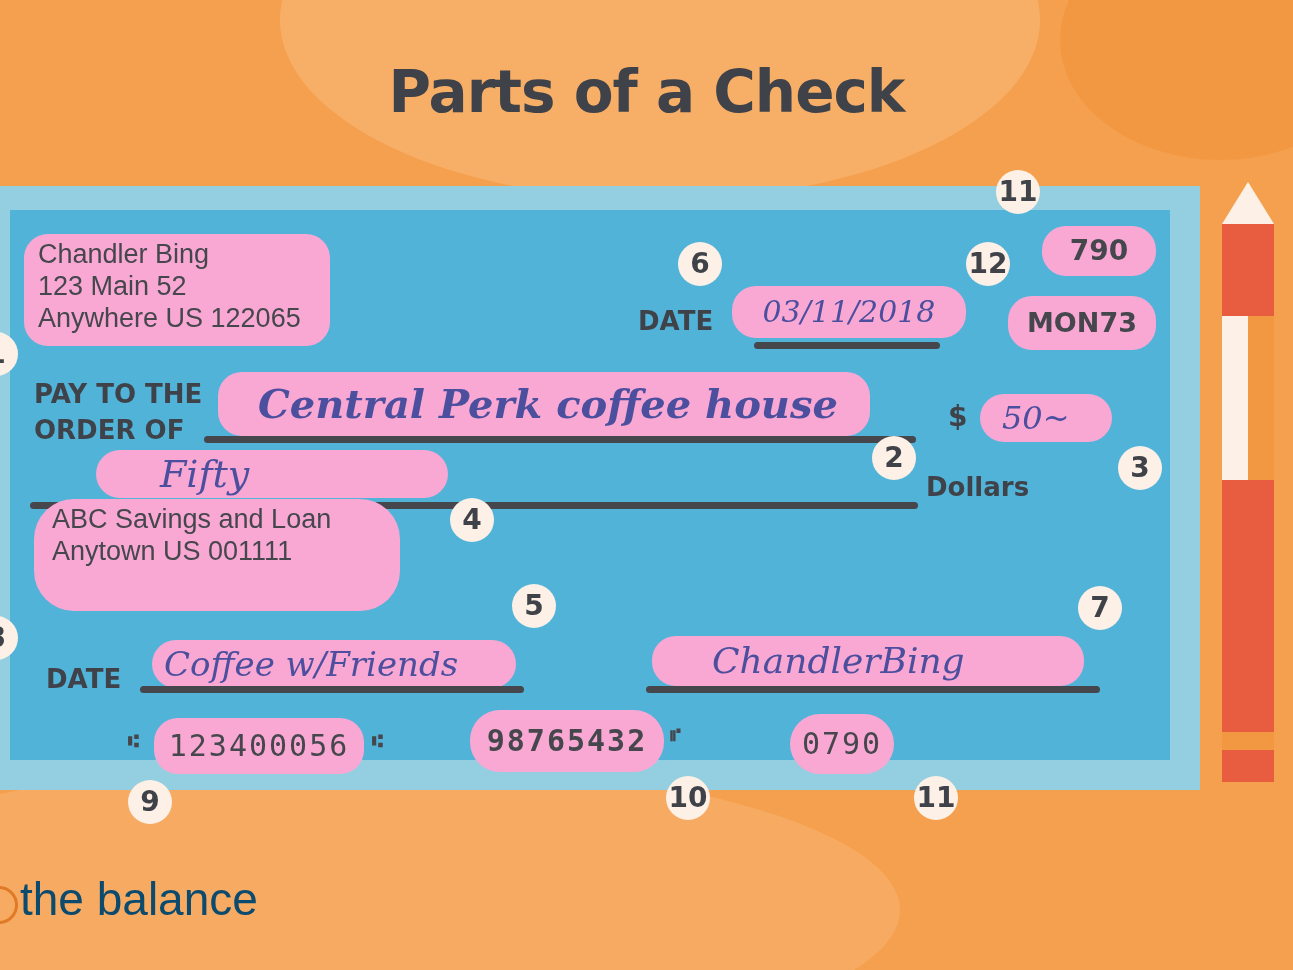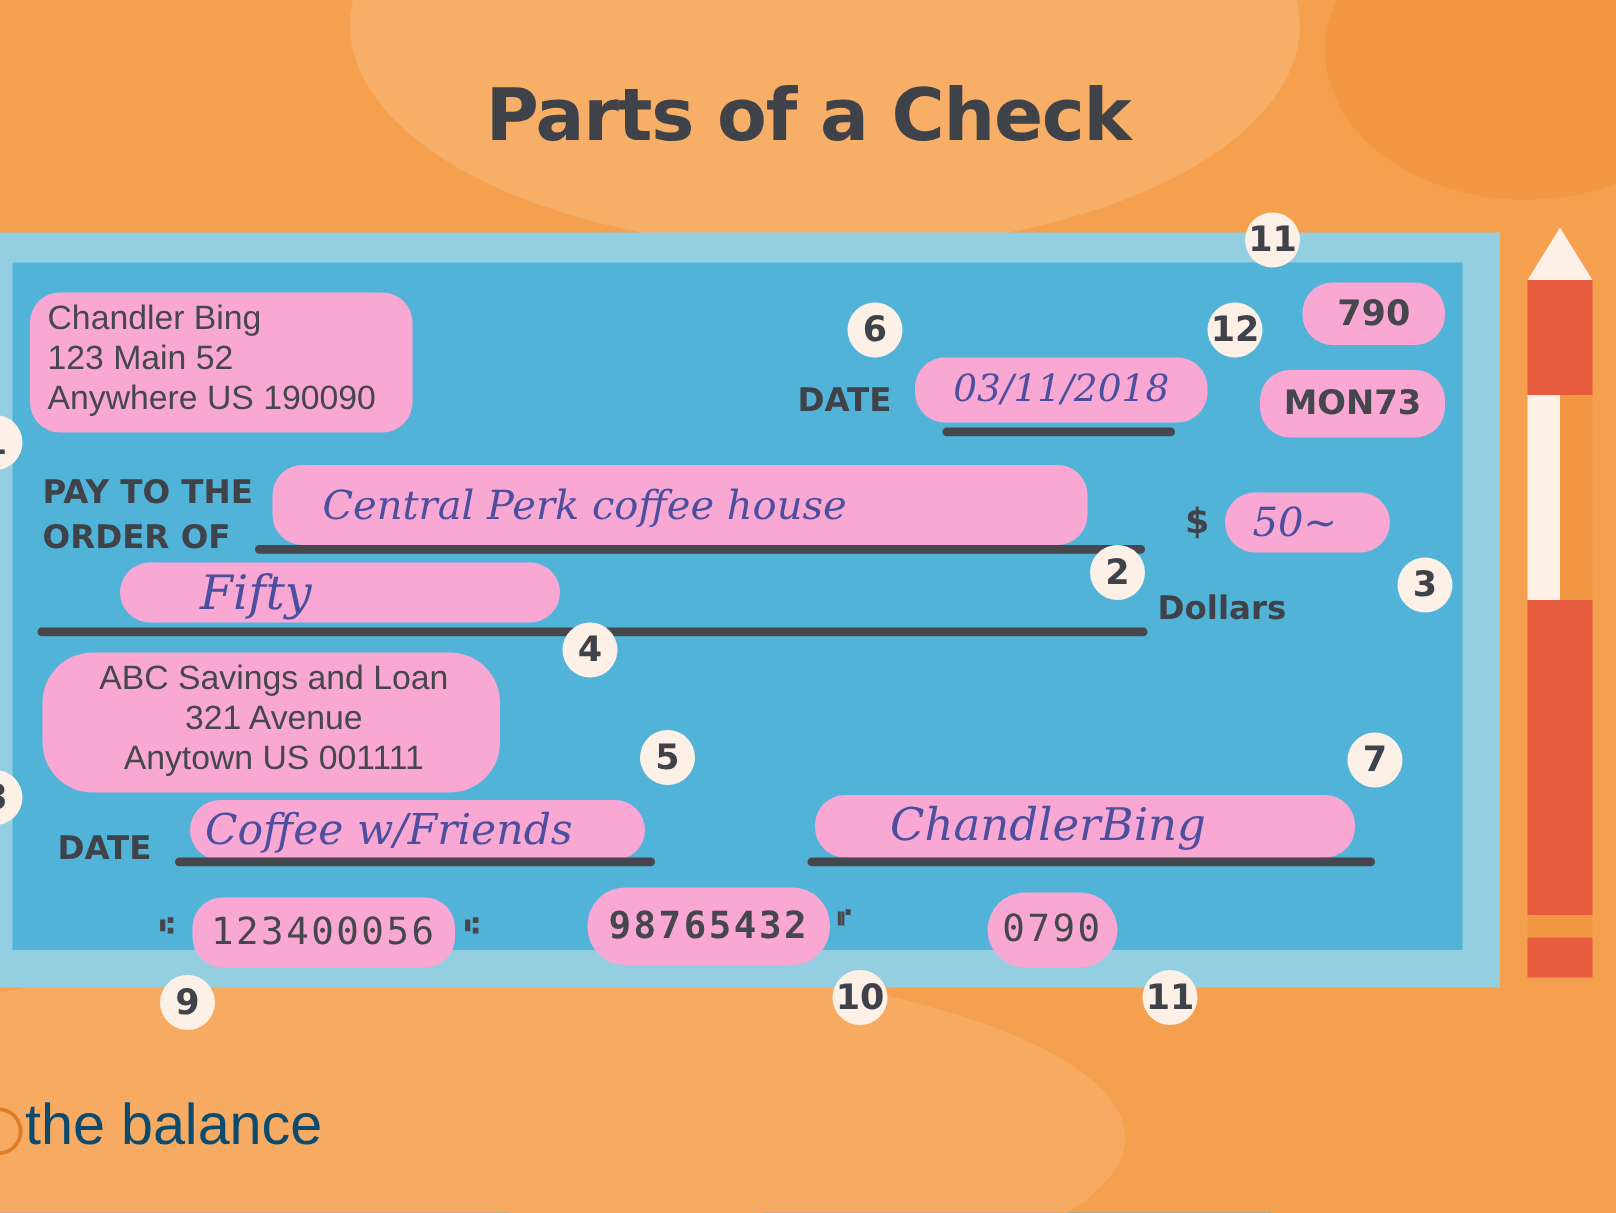--- a/index.html
+++ b/index.html
@@ -26,21 +26,21 @@
 <div class="blob" style="left:1060px;top:-80px;width:320px;height:240px;background:#f39842;"></div>
 
 <div class="title">Parts of a Check</div>
 
 <div class="check-outer"></div>
 <div class="check-inner"></div>
 
 <div class="bubble addr" style="left:24px;top:234px;width:278px;height:104px;">
   <div>Chandler Bing</div>
   <div>123 Main 52</div>
-  <div>Anywhere US 190090</div>
+  <div>Anywhere US 122065</div>
 </div>
 <div class="num" style="left:-26px;top:332px;">1</div>
 
 <div class="bubble" style="left:1042px;top:226px;width:114px;height:50px;text-align:center;line-height:50px;font-weight:bold;font-size:28px;">
   <span>790</span>
 </div>
 <div class="num" style="left:996px;top:170px;">11</div>
 
 <div class="bubble" style="left:1008px;top:296px;width:148px;height:54px;text-align:center;line-height:54px;font-weight:bold;font-size:27px;">
   <span>MON73</span>
@@ -52,41 +52,40 @@
   <span class="hand" style="font-size:30px;">03/11/2018</span>
 </div>
 <div class="line" style="left:754px;top:342px;width:186px;"></div>
 <div class="num" style="left:678px;top:242px;">6</div>
 
 <div class="lbl" style="left:34px;top:376px;font-size:26px;line-height:36px;">
   <div>PAY TO THE</div>
   <div>ORDER OF</div>
 </div>
 <div class="bubble" style="left:218px;top:372px;width:652px;height:64px;line-height:64px;padding-left:40px;box-sizing:border-box;">
-  <span class="hand" style="font-size:32px;">Central Perk coffee house</span>
+  <span class="hand" style="font-size:40px;font-weight:bold;">Central Perk coffee house</span>
 </div>
 <div class="line" style="left:204px;top:436px;width:712px;"></div>
 <div class="num" style="left:872px;top:436px;">2</div>
 
 <div class="lbl" style="left:948px;top:400px;font-size:28px;">$</div>
 <div class="bubble" style="left:980px;top:394px;width:132px;height:48px;line-height:48px;padding-left:22px;box-sizing:border-box;">
   <span class="hand" style="font-size:32px;">50~</span>
 </div>
 <div class="num" style="left:1118px;top:446px;">3</div>
 
 <div class="bubble" style="left:96px;top:450px;width:352px;height:48px;line-height:48px;padding-left:64px;box-sizing:border-box;">
   <span class="hand" style="font-size:38px;">Fifty</span>
 </div>
 <div class="line" style="left:30px;top:502px;width:888px;"></div>
 <div class="lbl" style="left:926px;top:472px;font-size:26px;">Dollars</div>
 <div class="num" style="left:450px;top:498px;">4</div>
 
-<div class="bubble addr" style="left:34px;top:522px;width:334px;height:104px;border-radius:40px;padding-left:18px;text-align:center;">
+<div class="bubble addr" style="left:34px;top:499px;width:334px;height:104px;border-radius:40px;padding-left:18px;">
   <div>ABC Savings and Loan</div>
-  <div>321 Avenue</div>
   <div>Anytown US 001111</div>
 </div>
 <div class="num" style="left:-26px;top:616px;">8</div>
 
 <div class="lbl" style="left:46px;top:664px;font-size:26px;">DATE</div>
 <div class="bubble" style="left:152px;top:640px;width:364px;height:48px;line-height:48px;padding-left:12px;box-sizing:border-box;">
   <span class="hand" style="font-size:34px;">Coffee w/Friends</span>
 </div>
 <div class="line" style="left:140px;top:686px;width:384px;"></div>
 <div class="num" style="left:512px;top:584px;">5</div>

